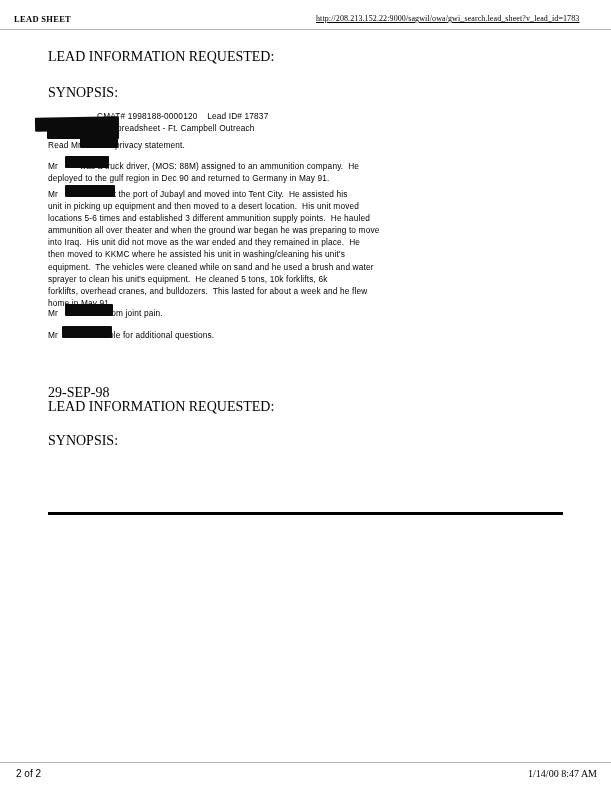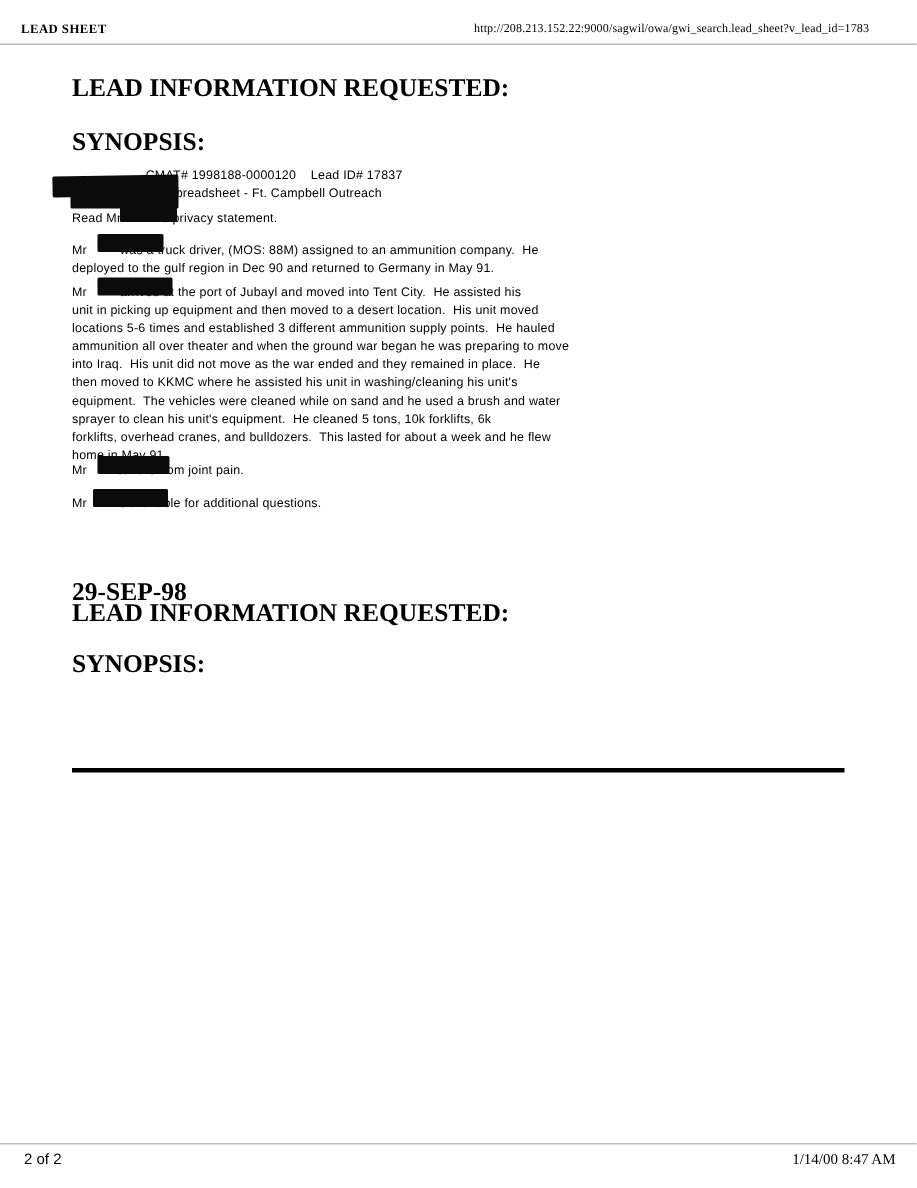--- a/index.html
+++ b/index.html
@@ -34,36 +34,37 @@
     letter-spacing: 0.3px;
   }
   .hdr-right {
     position: absolute;
     left: 316px;
     top: 14px;
     font-family: "Liberation Serif", serif;
     font-size: 8px;
     letter-spacing: 0.1px;
     white-space: nowrap;
+    text-decoration: underline;
   }
   .hdr-rule {
     position: absolute;
     left: 0;
     top: 29px;
     width: 611px;
     height: 1px;
     background: #b9b9b9;
   }
 
   
   .sec-title {
     position: absolute;
     font-family: "Liberation Serif", serif;
-    font-size: 17px;
-    font-weight: bold;
+    font-size: 14px;
+    font-weight: normal;
   }
   .t-lead1 { left: 48px; top: 49px; }
   .t-syn1  { left: 48px; top: 85px; }
   .t-date2 { left: 48px; top: 385px; text-align: center; }
   .t-lead2 { left: 48px; top: 399px; }
   .t-syn2  { left: 48px; top: 433px; }
 
   .mono {
     position: absolute;
     font-family: Liberation Sans, sans-serif;

